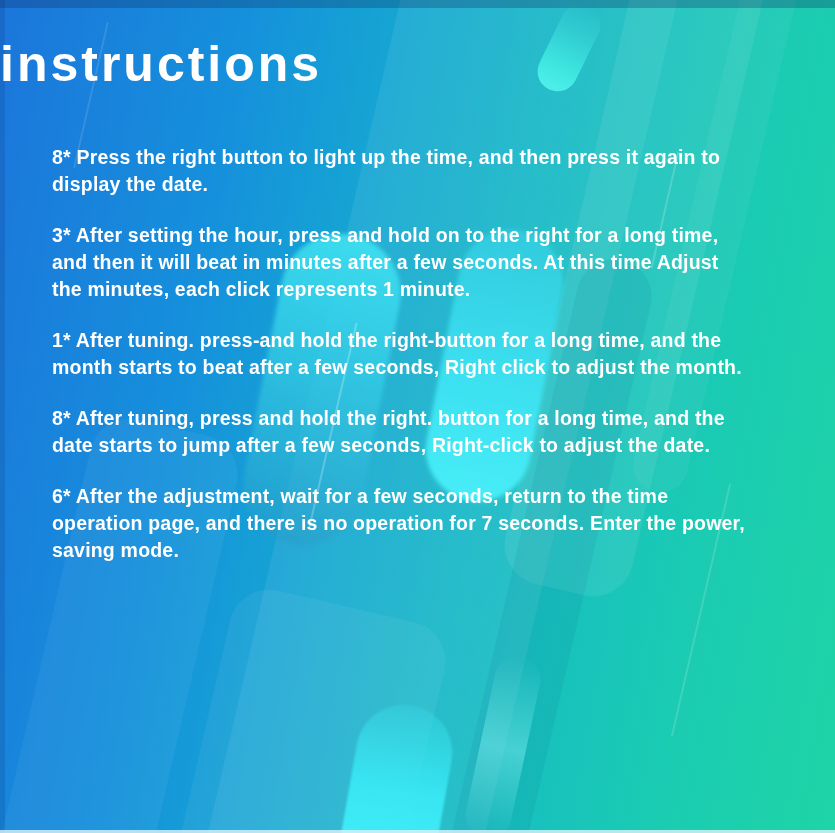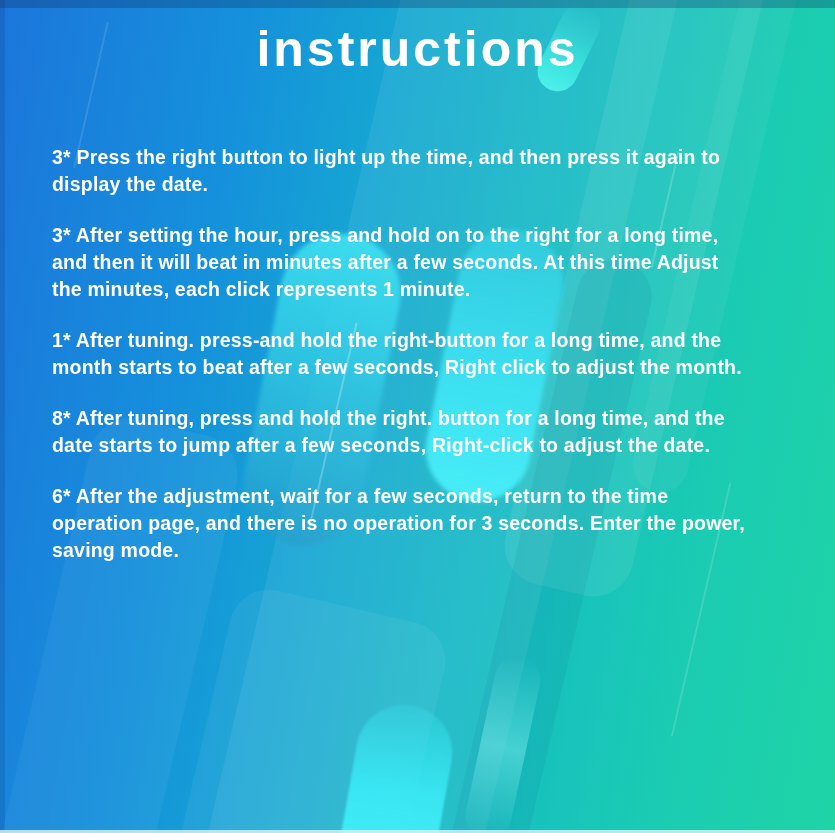--- a/index.html
+++ b/index.html
@@ -57,22 +57,22 @@
   .hairline-1{left:332px;top:320px;height:210px;transform:rotate(13deg);opacity:.8;}
   .hairline-2{left:664px;top:150px;height:120px;transform:rotate(13deg);opacity:.6;}
   .hairline-3{left:700px;top:480px;height:260px;transform:rotate(13deg);opacity:.5;}
   .hairline-4{left:90px;top:20px;height:150px;transform:rotate(13deg);opacity:.4;}
 
   .edge-top{left:0;top:0;width:835px;height:8px;background:rgba(15,45,95,0.30);}
   .edge-left{left:0;top:0;width:5px;height:833px;background:rgba(10,40,100,0.15);}
   .edge-bottom{left:0;bottom:0;width:835px;height:3px;background:rgba(218,242,250,0.80);}
 
   .title{
-    position:absolute;left:0;top:21px;width:100%;margin:0;
-    text-align:center;
+    position:absolute;left:0;top:36px;width:100%;margin:0;
+    text-align:left;
     color:var(--text,#ffffff);
     font-size:50px;font-weight:bold;letter-spacing:3px;
     line-height:56px;
   }
   .items{
     position:absolute;left:52px;top:144px;width:762px;
     color:var(--text,#ffffff);
     font-size:19.5px;font-weight:bold;line-height:27px;letter-spacing:0.2px;
   }
   .items p{
@@ -103,27 +103,27 @@
   <div class="shape hairline hairline-3"></div>
   <div class="shape hairline hairline-4"></div>
 
   <div class="shape edge-top"></div>
   <div class="shape edge-left"></div>
   <div class="shape edge-bottom"></div>
 
   <h1 class="title">instructions</h1>
 
   <div class="items">
-    <p>3* Press the right button to light up the time, and then press it again to
+    <p>8* Press the right button to light up the time, and then press it again to
 display the date.</p>
     <p>3* After setting the hour, press and hold on to the right for a long time,
 and then it will beat in minutes after a few seconds. At this time Adjust
 the minutes, each click represents 1 minute.</p>
     <p>1* After tuning. press-and hold the right-button for a long time, and the
 month starts to beat after a few seconds, Right click to adjust the month.</p>
     <p>8* After tuning, press and hold the right. button for a long time, and the
 date starts to jump after a few seconds, Right-click to adjust the date.</p>
     <p>6* After the adjustment, wait for a few seconds, return to the time
-operation page, and there is no operation for 3 seconds. Enter the power,
+operation page, and there is no operation for 7 seconds. Enter the power,
 saving mode.</p>
   </div>
 
 </div>
 
 </body></html>

